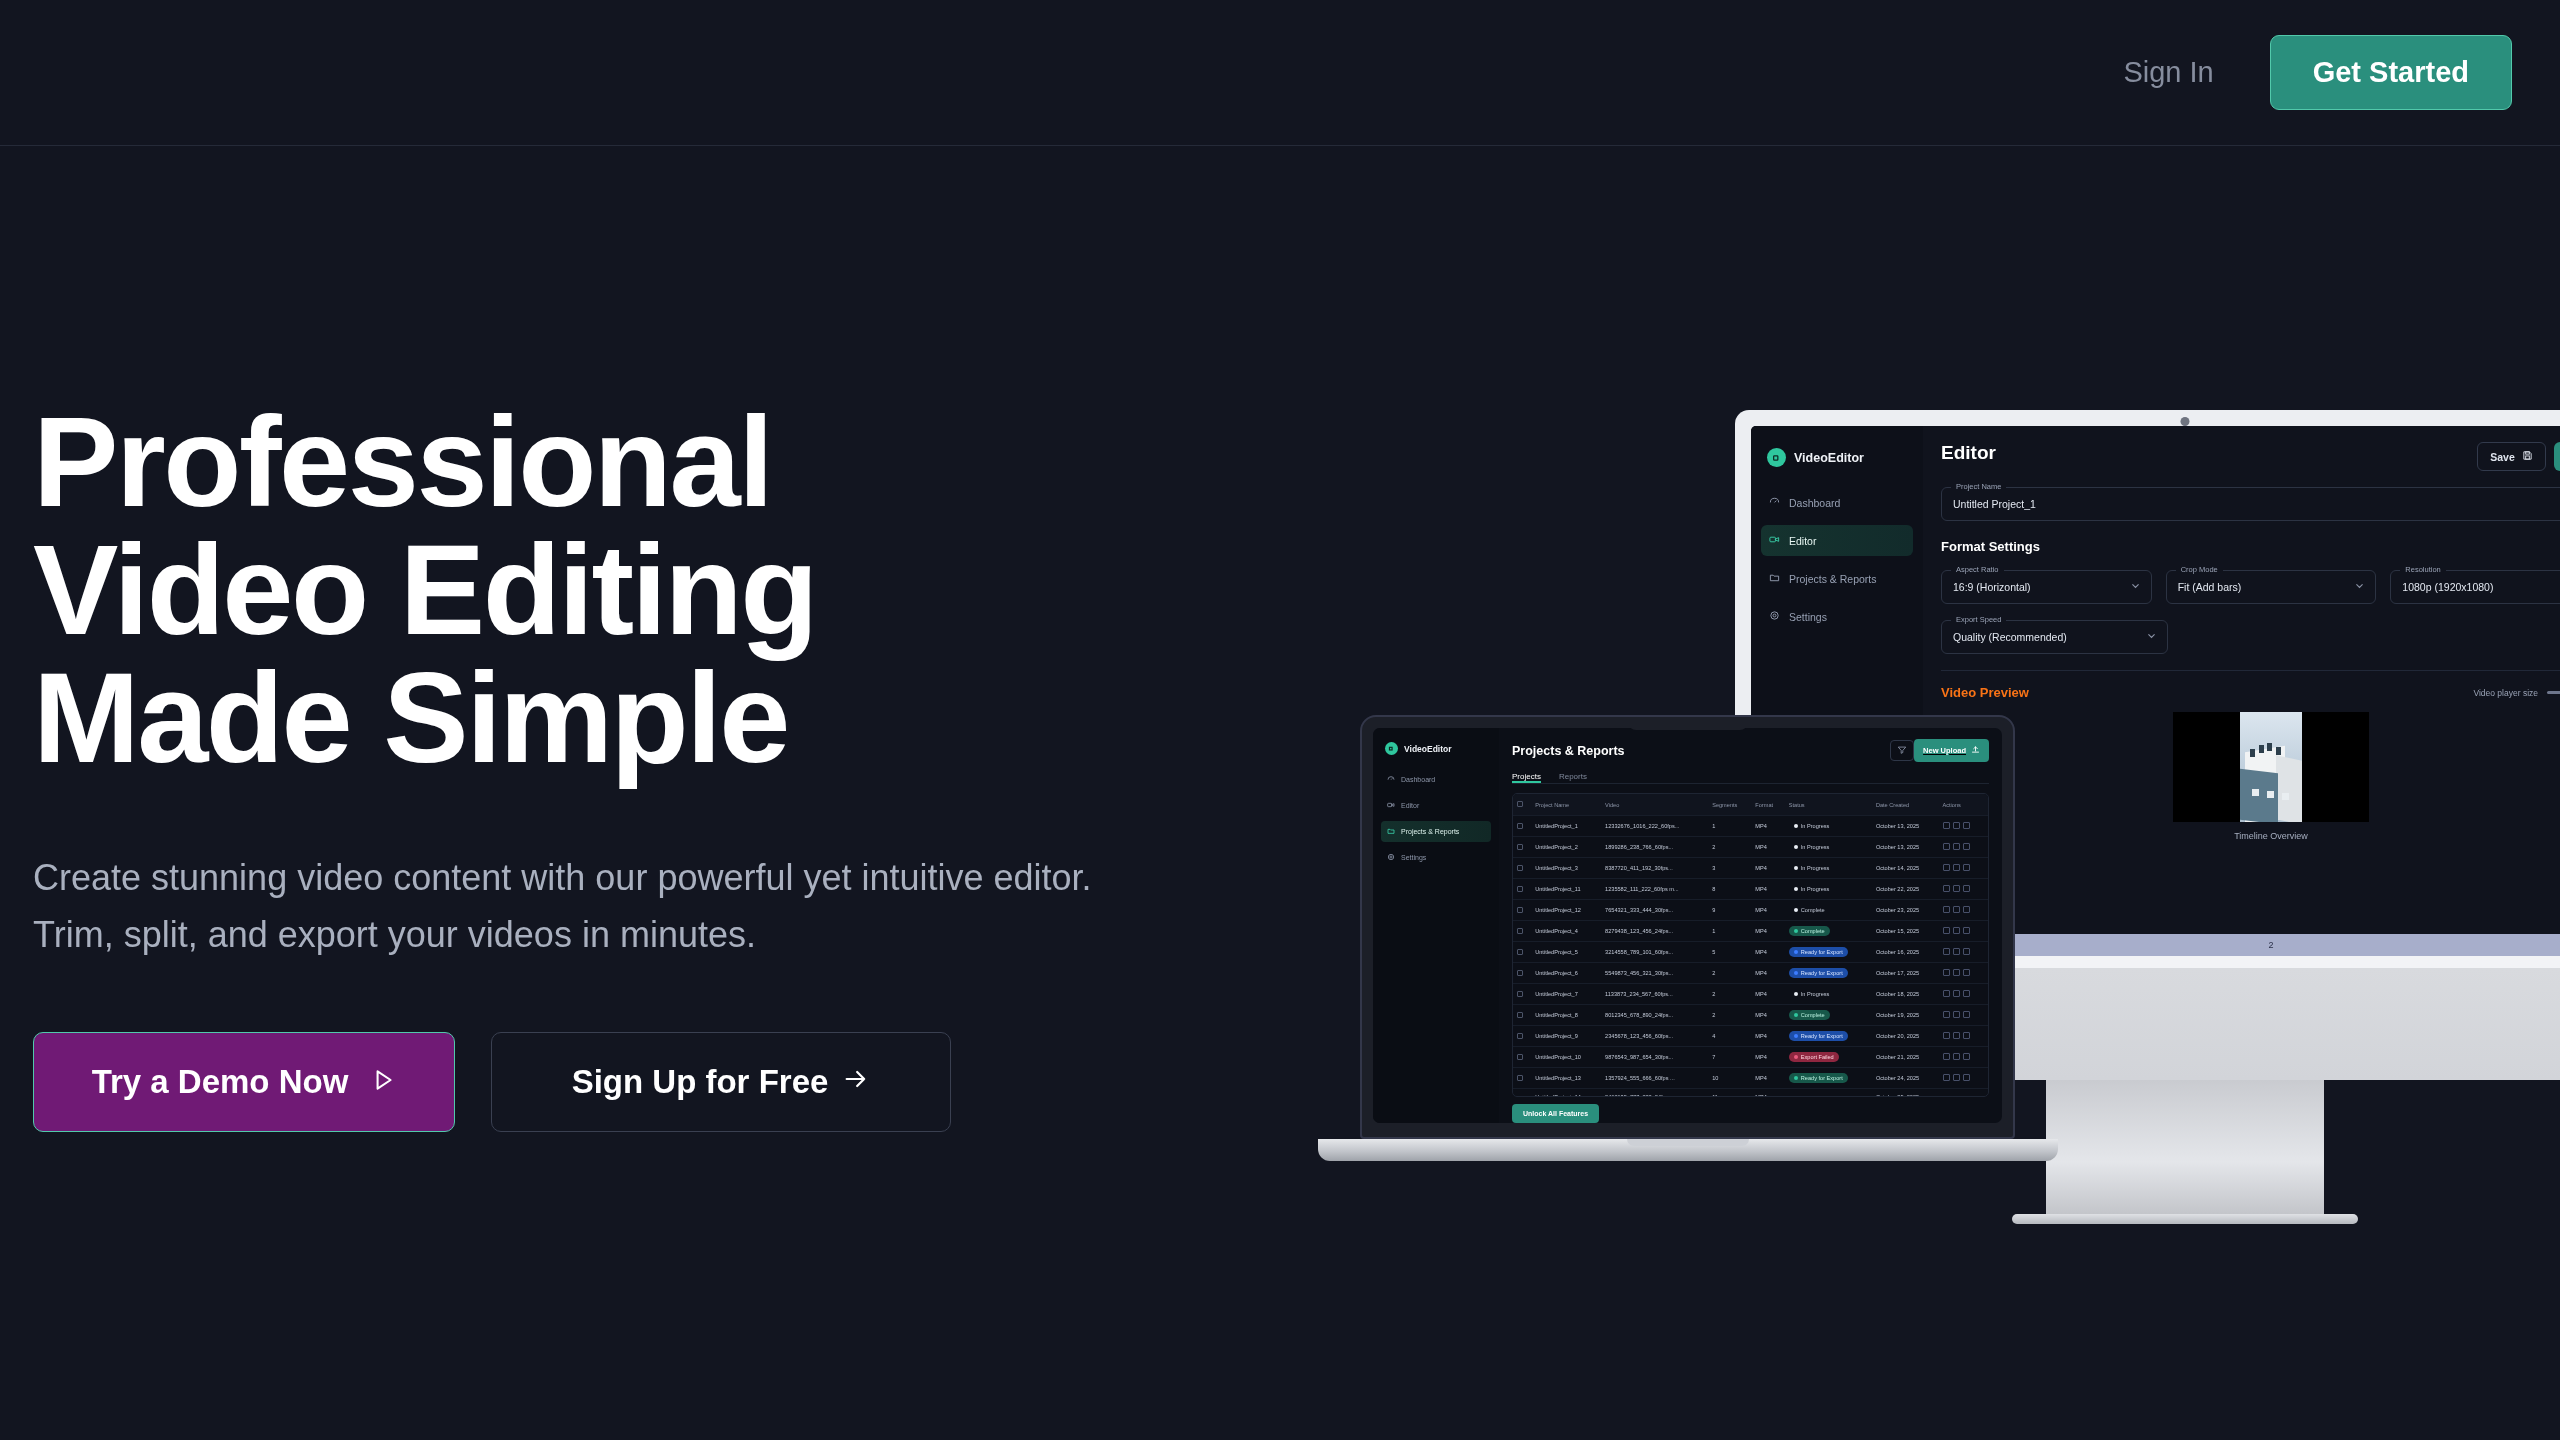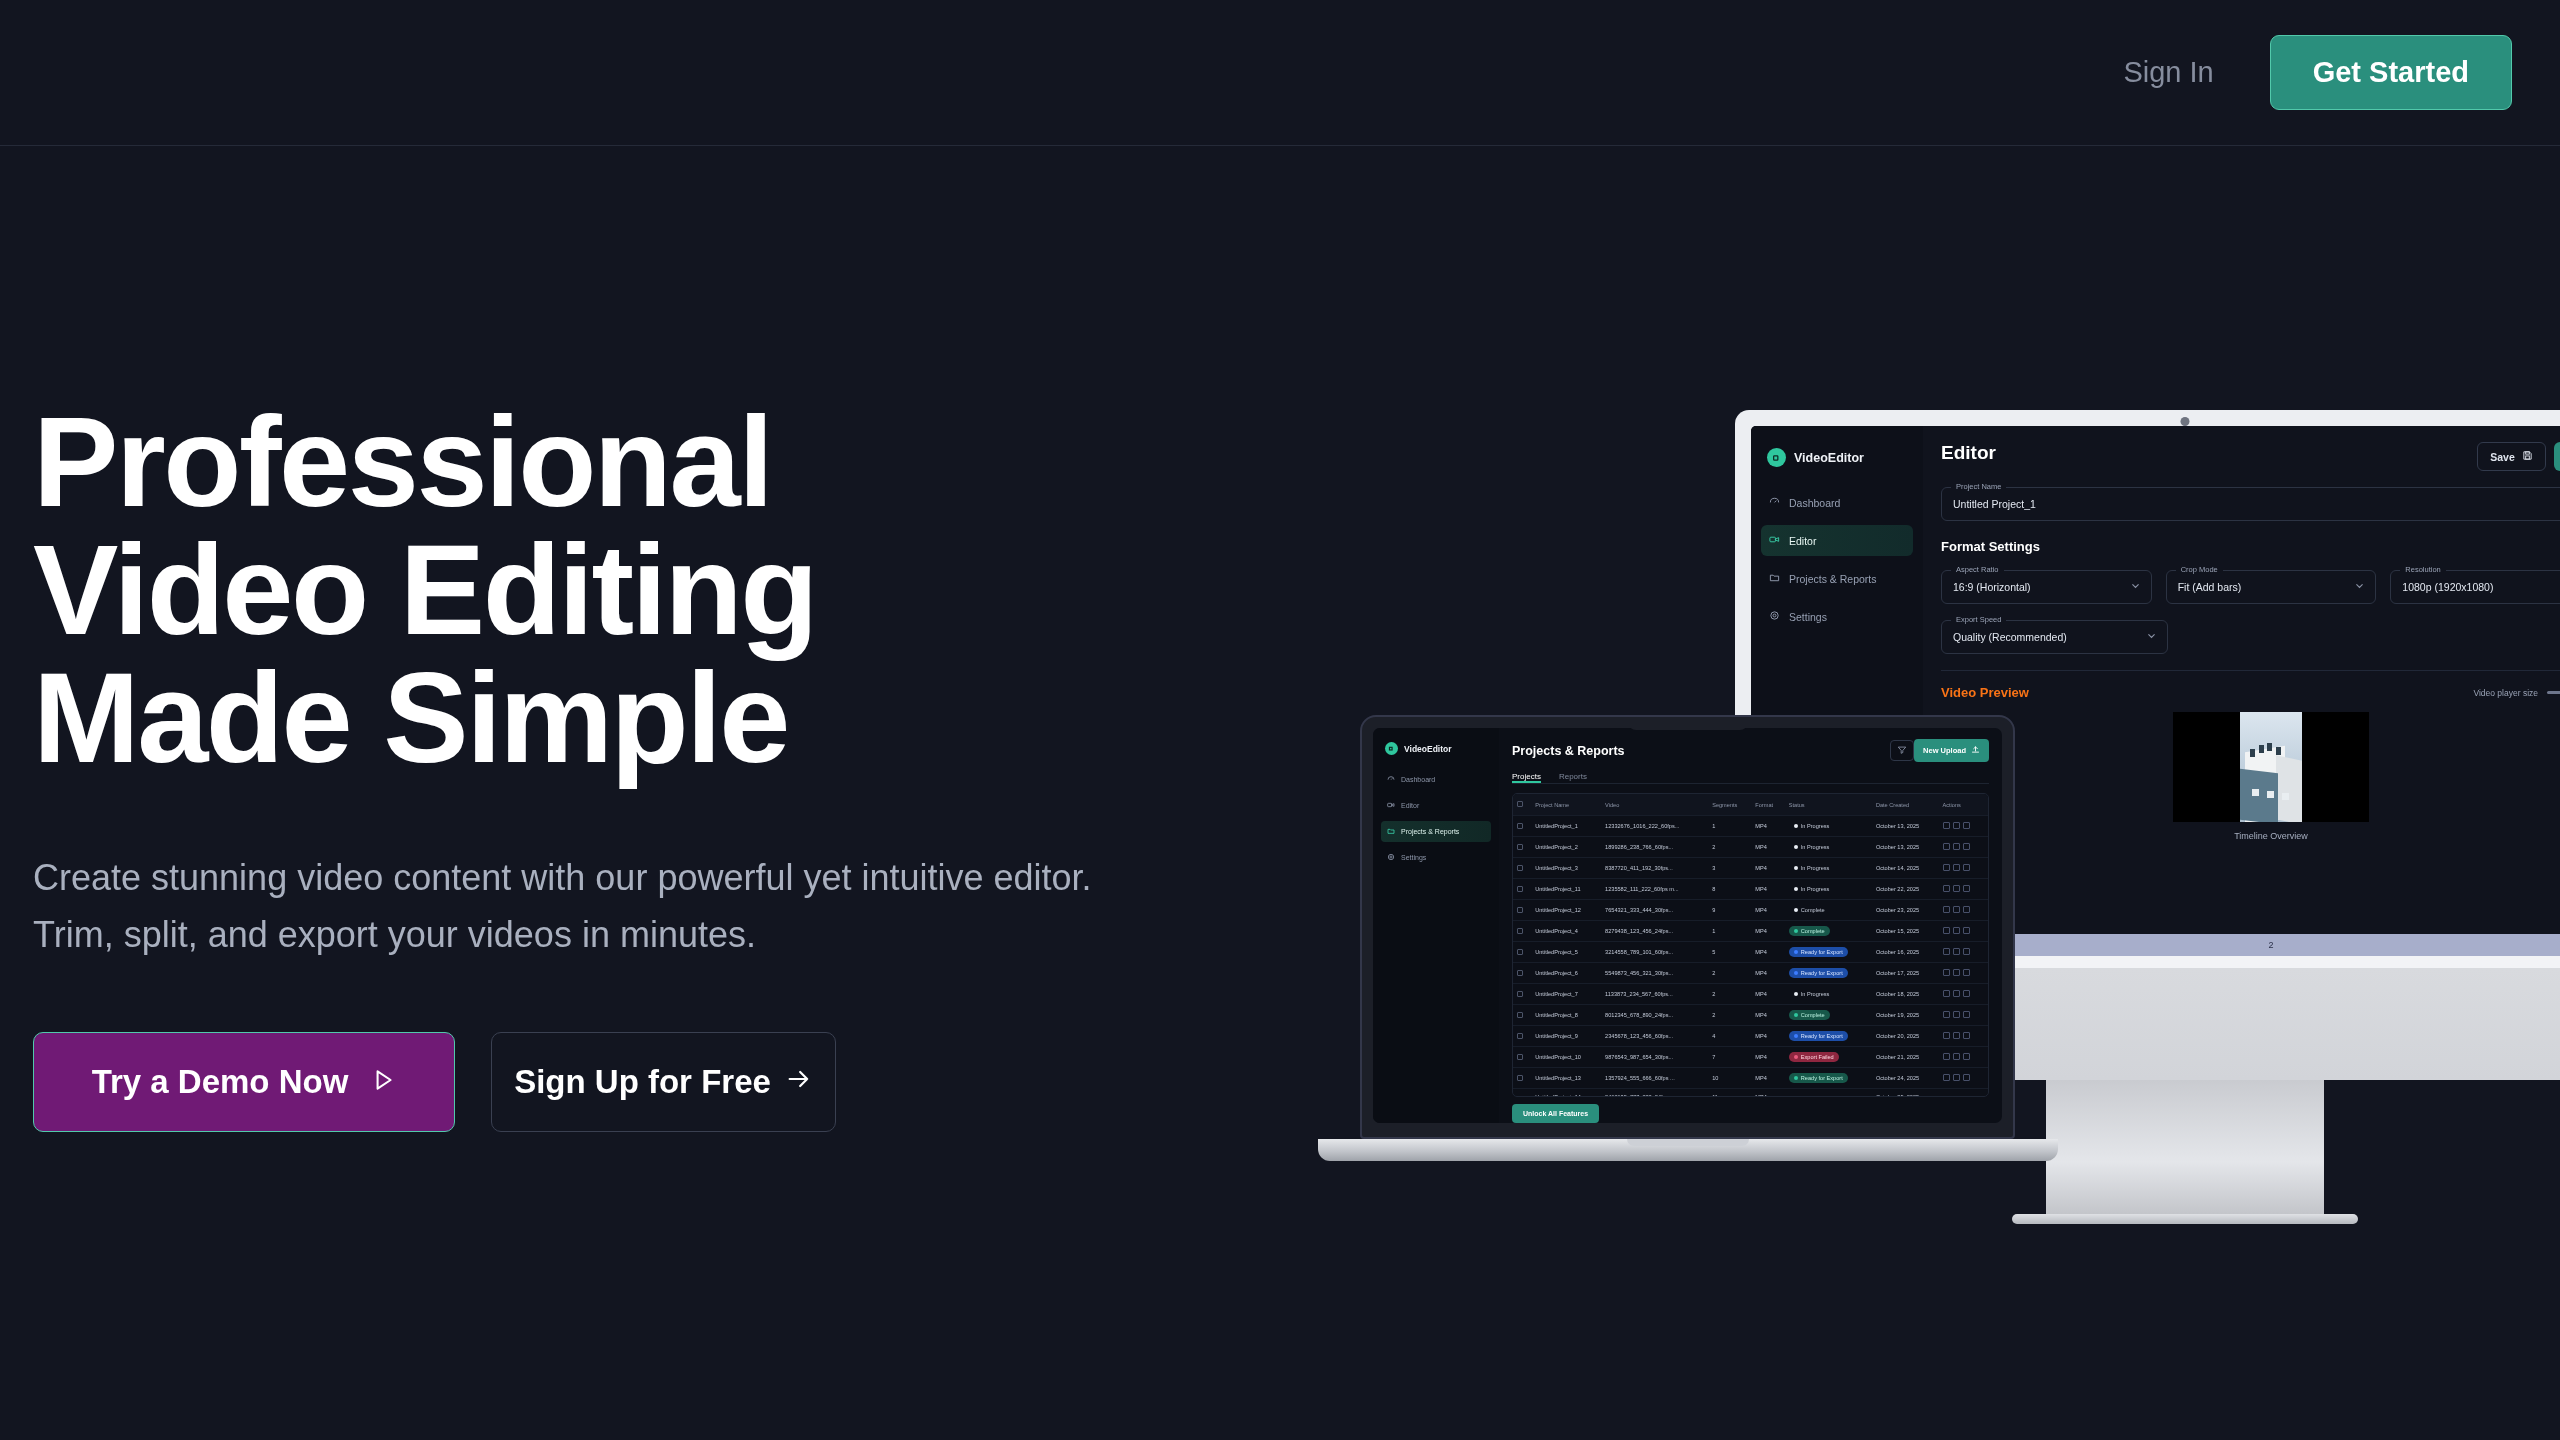--- a/index.html
+++ b/index.html
@@ -61,21 +61,21 @@
     border-radius: 10px; color: #ffffff;
     font-size: 33px; font-weight: bold;
     padding: 30px 0; width: 422px;
     display: flex; align-items: center; justify-content: center; gap: 22px;
     cursor: pointer; font-family: "Liberation Sans", sans-serif;
   }
   .btn-secondary {
     background: transparent; border: 1px solid #3a4051;
     border-radius: 10px; color: #ffffff;
     font-size: 33px; font-weight: bold;
-    padding: 30px 0; width: 345px;
+    padding: 30px 0; width: 460px;
     display: flex; align-items: center; justify-content: center; gap: 14px;
     cursor: pointer; font-family: "Liberation Sans", sans-serif;
   }
 
   
   .devices { position: absolute; left: 1360px; top: 390px; width: 1200px; height: 850px; }
 
   
   .monitor { position: absolute; left: 375px; top: 20px; width: 900px; }
   .monitor-bezel {
@@ -204,21 +204,21 @@
   .l-brand-dot { width:13px;height:13px;border-radius:50%;background:#2fc79e;display:flex;align-items:center;justify-content:center;}
   .l-brand-name { color:#eef1f6; font-size:8.5px; font-weight:bold; }
   .l-navitem {
     display:flex; align-items:center; gap:6px; padding: 6px 6px;
     border-radius:4px; margin-bottom:5px; color:#8d96a9; font-size:7px; cursor:pointer;
   }
   .l-navitem.active { background: linear-gradient(90deg,#14302c,#112826); color:#dcf1ec; }
   .l-main { flex:1; padding: 11px 13px 0 13px; min-width:0; display:flex; flex-direction:column; }
   .l-top { display:flex; align-items:center; }
   .l-h1 { color:#fff; font-size:12.5px; font-weight:bold; }
-  .l-top-right { margin-left:auto; display:flex; align-items:center; gap:0; }
+  .l-top-right { margin-left:auto; display:flex; align-items:center; gap:0;text-decoration:underline; }
   .l-filter-btn {
     width:24px;height:21px;border:1px solid #2e3647;border-radius:4px;
     display:flex;align-items:center;justify-content:center;cursor:pointer;background:transparent;
   }
   .l-upload-btn {
     background:#2a8f7d;border:none;border-radius:4px;color:#fff;
     font-size:7.5px;font-weight:bold;padding:6px 9px;cursor:pointer;
     display:flex;align-items:center;gap:5px;font-family:"Liberation Sans",sans-serif;
   }
   .l-tabs { display:flex; gap:18px; margin-top:10px; border-bottom:1px solid #1d2431; }

